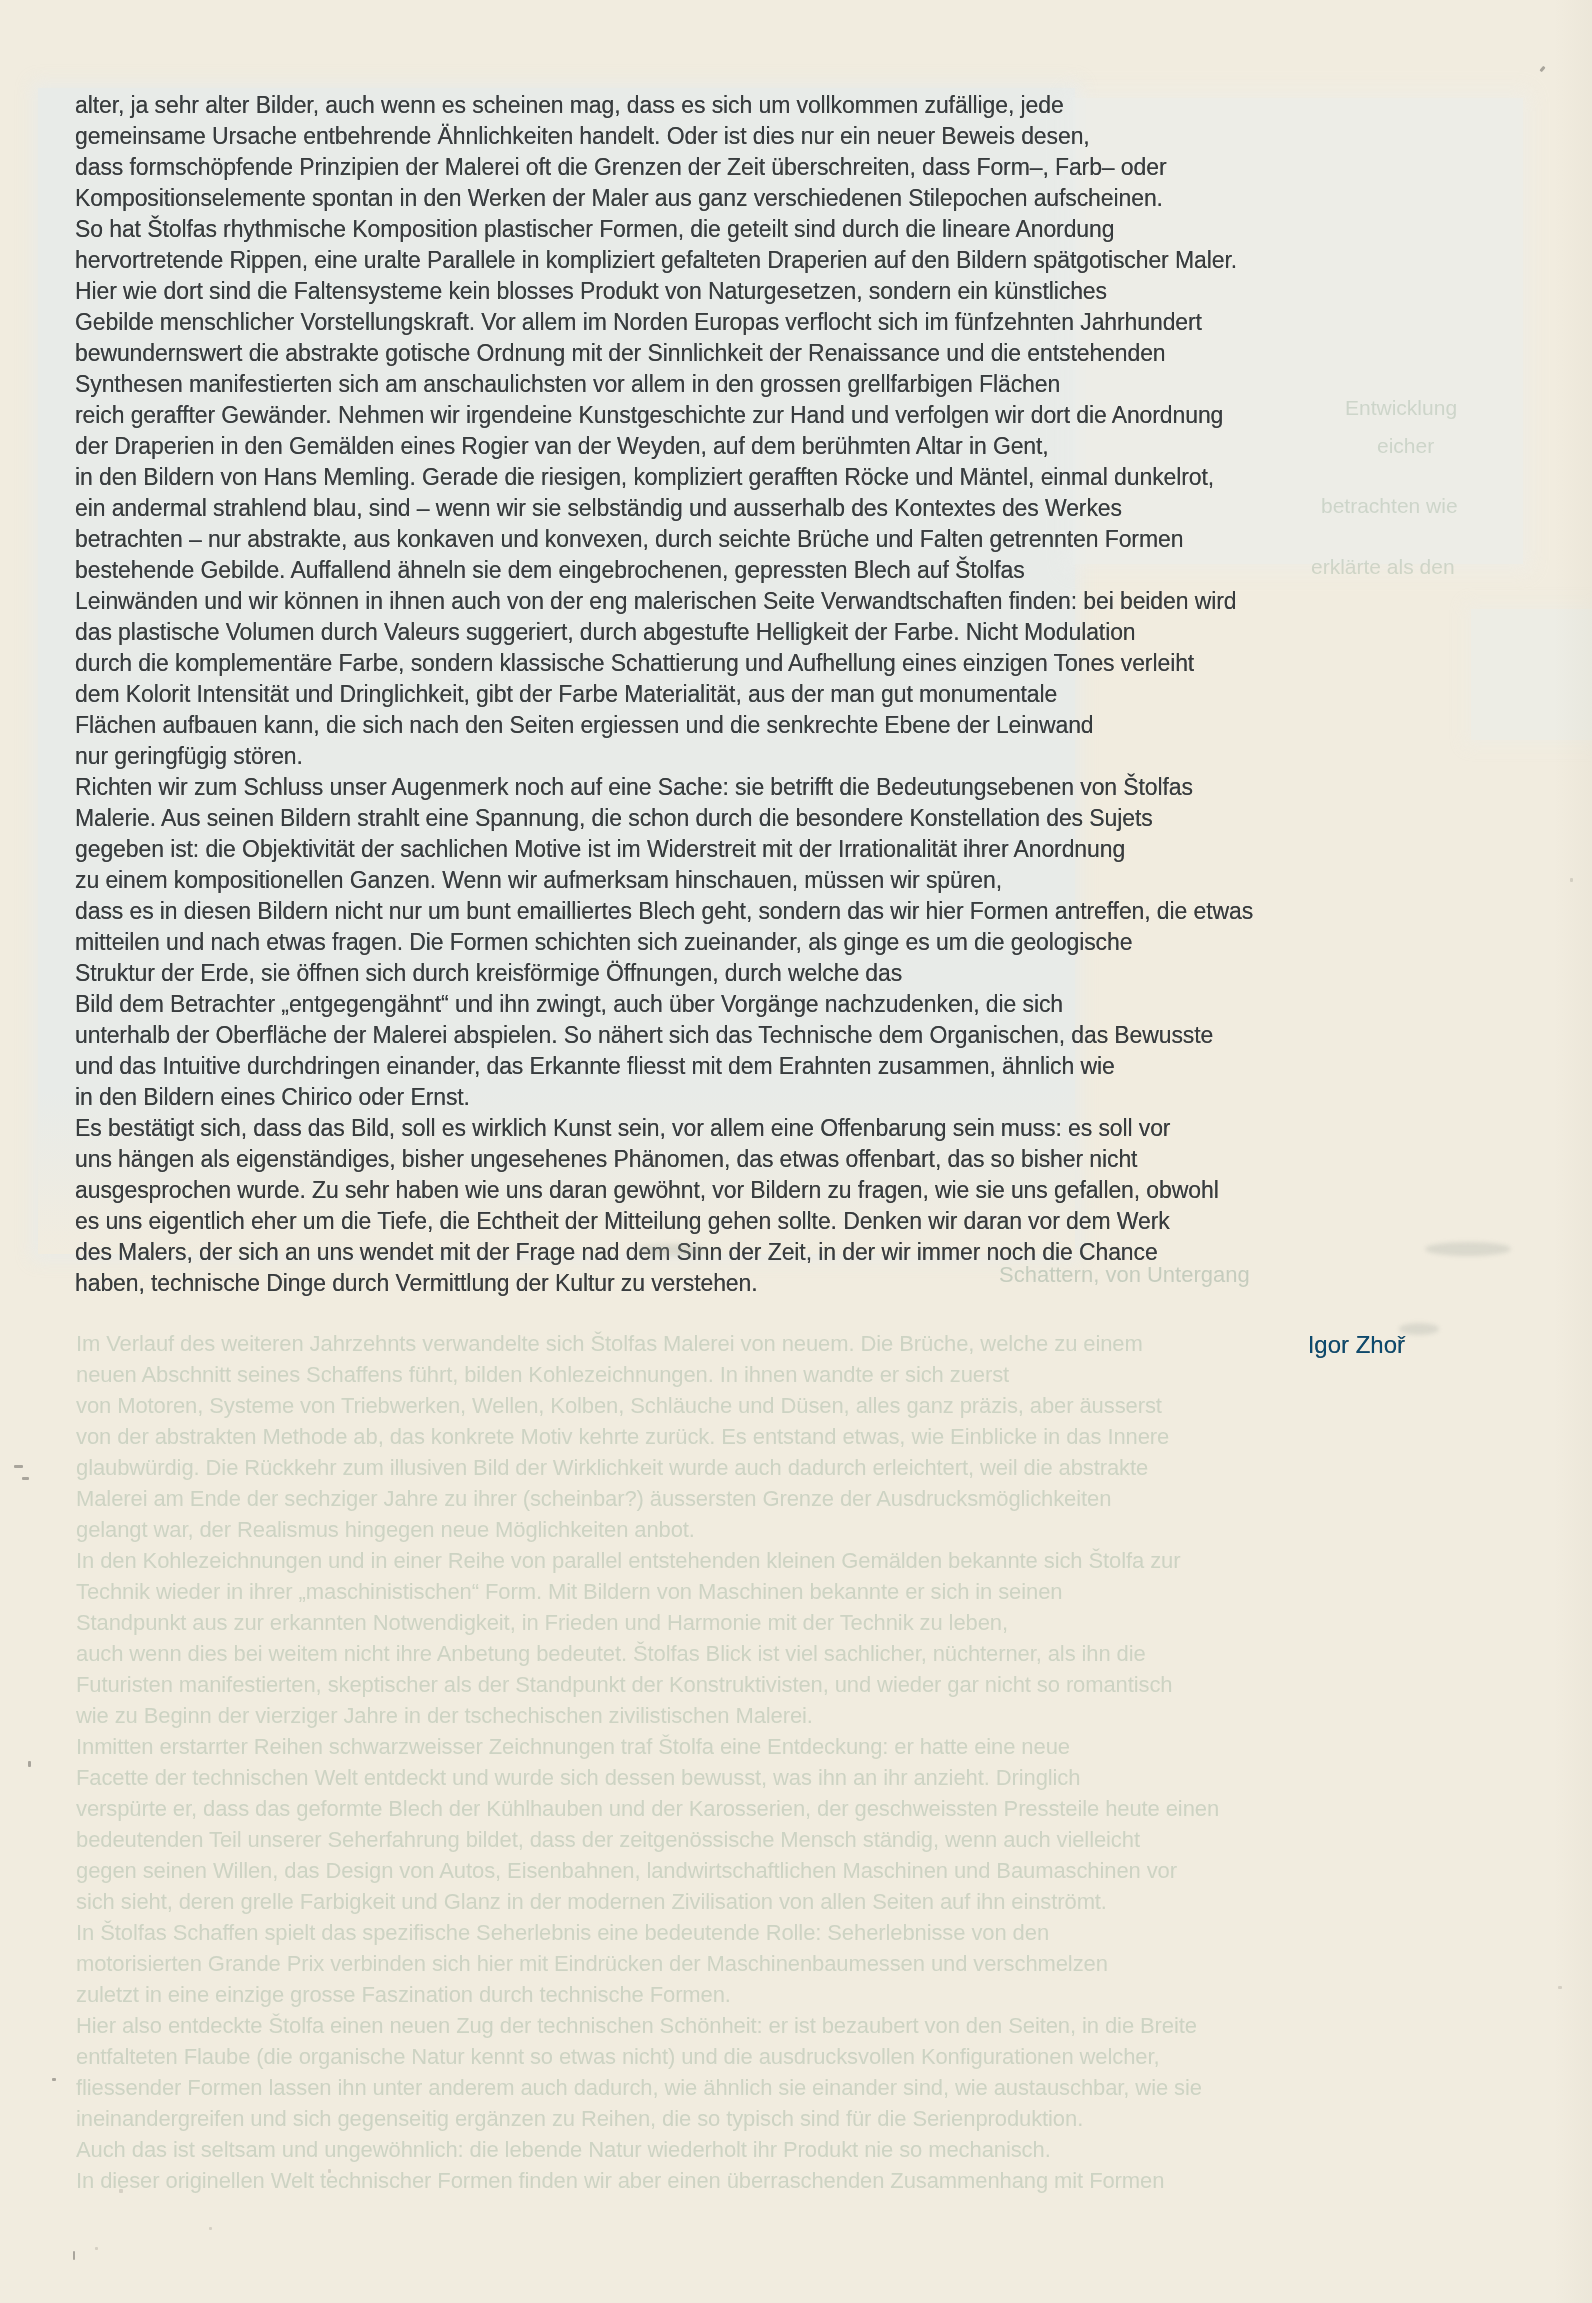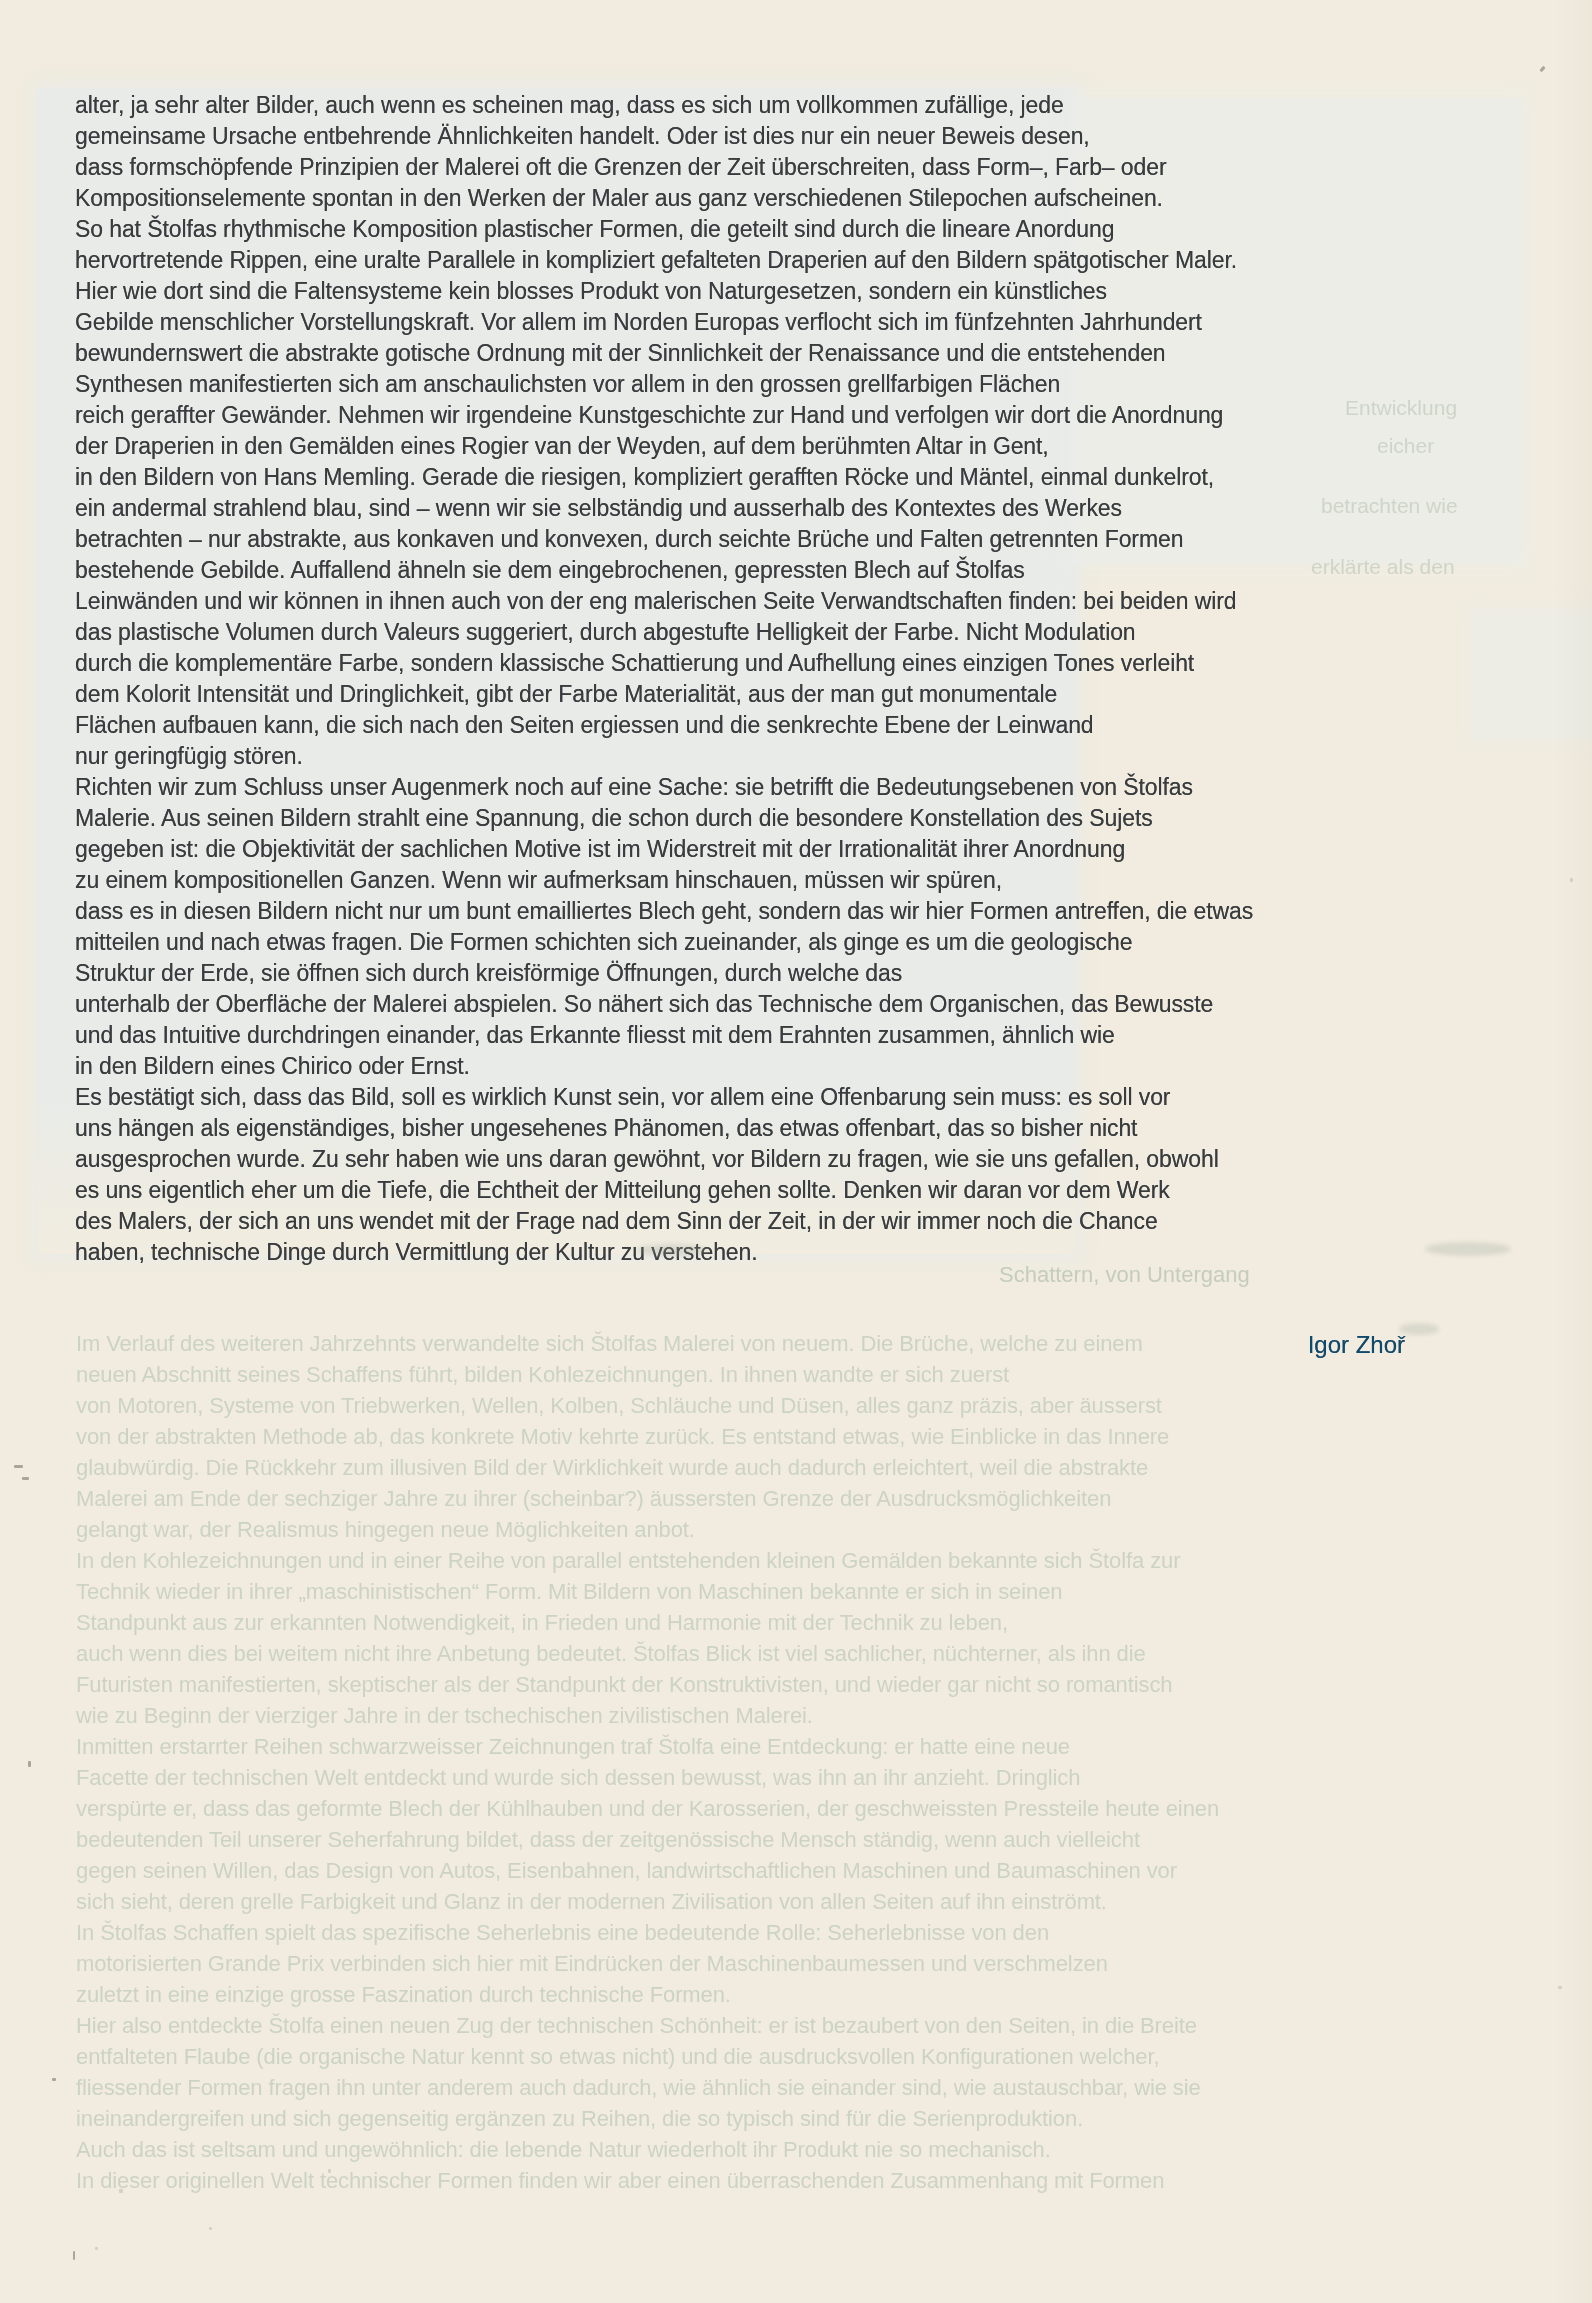--- a/index.html
+++ b/index.html
@@ -88,21 +88,21 @@
       <div class="gline">Facette der technischen Welt entdeckt und wurde sich dessen bewusst, was ihn an ihr anzieht. Dringlich</div>
       <div class="gline">verspürte er, dass das geformte Blech der Kühlhauben und der Karosserien, der geschweissten Pressteile heute einen</div>
       <div class="gline">bedeutenden Teil unserer Seherfahrung bildet, dass der zeitgenössische Mensch ständig, wenn auch vielleicht</div>
       <div class="gline">gegen seinen Willen, das Design von Autos, Eisenbahnen, landwirtschaftlichen Maschinen und Baumaschinen vor</div>
       <div class="gline">sich sieht, deren grelle Farbigkeit und Glanz in der modernen Zivilisation von allen Seiten auf ihn einströmt.</div>
       <div class="gline">In Štolfas Schaffen spielt das spezifische Seherlebnis eine bedeutende Rolle: Seherlebnisse von den</div>
       <div class="gline">motorisierten Grande Prix verbinden sich hier mit Eindrücken der Maschinenbaumessen und verschmelzen</div>
       <div class="gline">zuletzt in eine einzige grosse Faszination durch technische Formen.</div>
       <div class="gline">Hier also entdeckte Štolfa einen neuen Zug der technischen Schönheit: er ist bezaubert von den Seiten, in die Breite</div>
       <div class="gline">entfalteten Flaube (die organische Natur kennt so etwas nicht) und die ausdrucksvollen Konfigurationen welcher,</div>
-      <div class="gline">fliessender Formen fragen ihn unter anderem auch dadurch, wie ähnlich sie einander sind, wie austauschbar, wie sie</div>
+      <div class="gline">fliessender Formen lassen ihn unter anderem auch dadurch, wie ähnlich sie einander sind, wie austauschbar, wie sie</div>
       <div class="gline">ineinandergreifen und sich gegenseitig ergänzen zu Reihen, die so typisch sind für die Serienproduktion.</div>
       <div class="gline">Auch das ist seltsam und ungewöhnlich: die lebende Natur wiederholt ihr Produkt nie so mechanisch.</div>
       <div class="gline">In dieser originellen Welt technischer Formen finden wir aber einen überraschenden Zusammenhang mit Formen</div>
     </div>
 
   <span class="ghost-overlap">Schattern, von Untergang</span>
 
   <span class="ghost-frag" style="left:1345px;top:396px;">Entwicklung</span>
   <span class="ghost-frag" style="left:1377px;top:434px;">eicher</span>
   <span class="ghost-frag" style="left:1321px;top:494px;">betrachten wie</span>
@@ -131,20 +131,21 @@
       <div class="line">dem Kolorit Intensität und Dringlichkeit, gibt der Farbe Materialität, aus der man gut monumentale</div>
       <div class="line">Flächen aufbauen kann, die sich nach den Seiten ergiessen und die senkrechte Ebene der Leinwand</div>
       <div class="line">nur geringfügig stören.</div>
       <div class="line">Richten wir zum Schluss unser Augenmerk noch auf eine Sache: sie betrifft die Bedeutungsebenen von Štolfas</div>
       <div class="line">Malerie. Aus seinen Bildern strahlt eine Spannung, die schon durch die besondere Konstellation des Sujets</div>
       <div class="line">gegeben ist: die Objektivität der sachlichen Motive ist im Widerstreit mit der Irrationalität ihrer Anordnung</div>
       <div class="line">zu einem kompositionellen Ganzen. Wenn wir aufmerksam hinschauen, müssen wir spüren,</div>
       <div class="line">dass es in diesen Bildern nicht nur um bunt emailliertes Blech geht, sondern das wir hier Formen antreffen, die etwas</div>
       <div class="line">mitteilen und nach etwas fragen. Die Formen schichten sich zueinander, als ginge es um die geologische</div>
       <div class="line">Struktur der Erde, sie öffnen sich durch kreisförmige Öffnungen, durch welche das</div>
+      <div class="line">Bild dem Betrachter „entgegengähnt“ und ihn zwingt, auch über Vorgänge nachzudenken, die sich</div>
       <div class="line">unterhalb der Oberfläche der Malerei abspielen. So nähert sich das Technische dem Organischen, das Bewusste</div>
       <div class="line">und das Intuitive durchdringen einander, das Erkannte fliesst mit dem Erahnten zusammen, ähnlich wie</div>
       <div class="line">in den Bildern eines Chirico oder Ernst.</div>
       <div class="line">Es bestätigt sich, dass das Bild, soll es wirklich Kunst sein, vor allem eine Offenbarung sein muss: es soll vor</div>
       <div class="line">uns hängen als eigenständiges, bisher ungesehenes Phänomen, das etwas offenbart, das so bisher nicht</div>
       <div class="line">ausgesprochen wurde. Zu sehr haben wie uns daran gewöhnt, vor Bildern zu fragen, wie sie uns gefallen, obwohl</div>
       <div class="line">es uns eigentlich eher um die Tiefe, die Echtheit der Mitteilung gehen sollte. Denken wir daran vor dem Werk</div>
       <div class="line">des Malers, der sich an uns wendet mit der Frage nad dem Sinn der Zeit, in der wir immer noch die Chance</div>
       <div class="line">haben, technische Dinge durch Vermittlung der Kultur zu verstehen.</div>
     </div>

